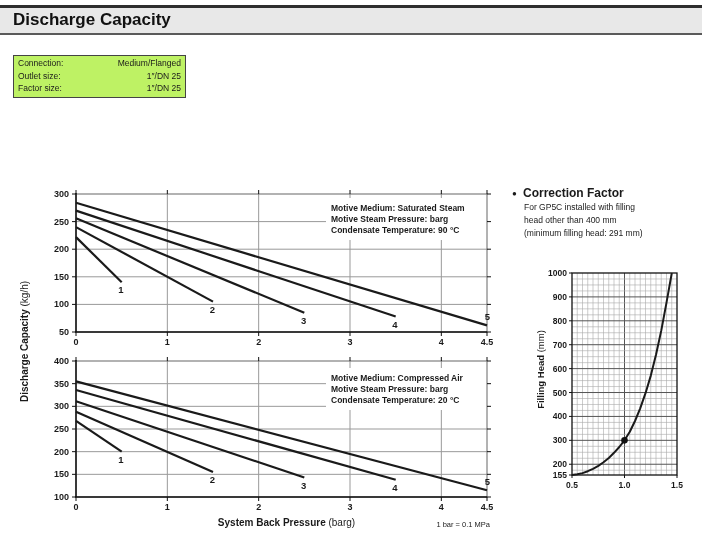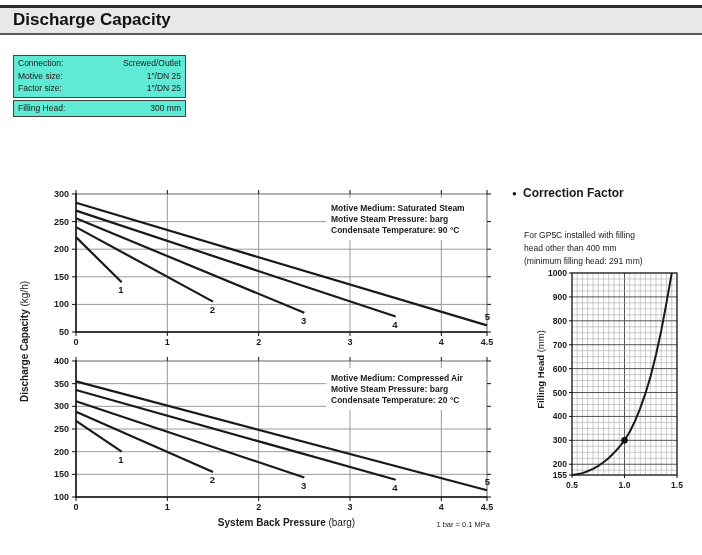--- a/index.html
+++ b/index.html
@@ -9,21 +9,21 @@
   .abs { position:absolute; }
 
   
   #title-band { left:0; top:5px; width:702px; }
   #band-rule { height:3px; background:#2e2e2e; }
   #band-bg { background:#e8e8e8; border-bottom:2px solid #5a5a5a; padding:2px 0 3px 13px; }
   #band-bg h1 { font-size:17px; font-weight:bold; color:#111; letter-spacing:0; }
 
   
   #spec-table { left:13px; top:55px; width:173px; font-size:8.5px; line-height:12.5px; }
-  .spec-box { border:1px solid #444; background:#5eead4; padding:1px 4px 2px 4px; margin-bottom:2px; }
+  .spec-box { border:1px solid #444; background:#bef264; padding:1px 4px 2px 4px; margin-bottom:2px; }
   .spec-row { display:flex; justify-content:space-between; }
   .spec-row.rgt { justify-content:flex-end; text-align:right; }
 
   
   .tick  { font:bold 9px "Liberation Sans", sans-serif; fill:#1a1a1a; }
   .tick2 { font:bold 8.5px "Liberation Sans", sans-serif; fill:#1a1a1a; }
   .ann   { font:bold 8.5px "Liberation Sans", sans-serif; fill:#1a1a1a; }
   .slabel{ font:bold 9.5px "Liberation Sans", sans-serif; fill:#1a1a1a; }
 
   
@@ -32,51 +32,45 @@
   #xlabel-main { left:120px; top:517px; width:333px; text-align:center;
                  font-size:10px; font-weight:bold; }
   #conv-note { left:415px; top:520px; width:75px; text-align:right; font-size:7.5px; }
   #ylabel-corr { left:460px; top:364px; width:160px; text-align:center;
                  transform:rotate(-90deg); font-size:9.5px; font-weight:bold; }
   .unit { font-weight:normal; }
 
   
   #corr-bullet { left:512px; top:189px; font-size:8px; }
   #corr-heading { left:523px; top:186px; font-size:12px; font-weight:bold; }
-  #corr-body { left:524px; top:201px; font-size:8.5px; line-height:13px;margin-top:28px; }
+  #corr-body { left:524px; top:201px; font-size:8.5px; line-height:13px; }
 </style>
 </head>
 <body>
 
 <div class="abs" id="title-band">
   <div id="band-rule"></div>
   <div id="band-bg">
     <h1>Discharge Capacity</h1>
   </div>
 </div>
 
 <div class="abs" id="spec-table">
   <div class="spec-box">
     <div class="spec-row">
       <span>Connection:</span>
-      <span>Screwed/Outlet</span>
+      <span>Medium/Flanged</span>
     </div>
     <div class="spec-row">
-      <span>Motive size:</span>
+      <span>Outlet size:</span>
       <span>1″/DN 25</span>
     </div>
     <div class="spec-row">
       <span>Factor size:</span>
       <span>1″/DN 25</span>
-    </div>
-  </div>
-  <div class="spec-box">
-    <div class="spec-row">
-      <span>Filling Head:</span>
-      <span>300 mm</span>
     </div>
   </div>
 </div>
 
 <svg id="svg-steam" class="abs" style="left:40px; top:183px;" width="460" height="168">
     <line x1="127.33333333333333" x2="127.33333333333333" y1="11" y2="149" stroke="#999999" stroke-width="1"></line>
     <line x1="218.66666666666666" x2="218.66666666666666" y1="11" y2="149" stroke="#999999" stroke-width="1"></line>
     <line x1="310" x2="310" y1="11" y2="149" stroke="#999999" stroke-width="1"></line>
     <line x1="401.3333333333333" x2="401.3333333333333" y1="11" y2="149" stroke="#999999" stroke-width="1"></line>
     <line x1="36" x2="447" y1="121.4" y2="121.4" stroke="#999999" stroke-width="1"></line>

